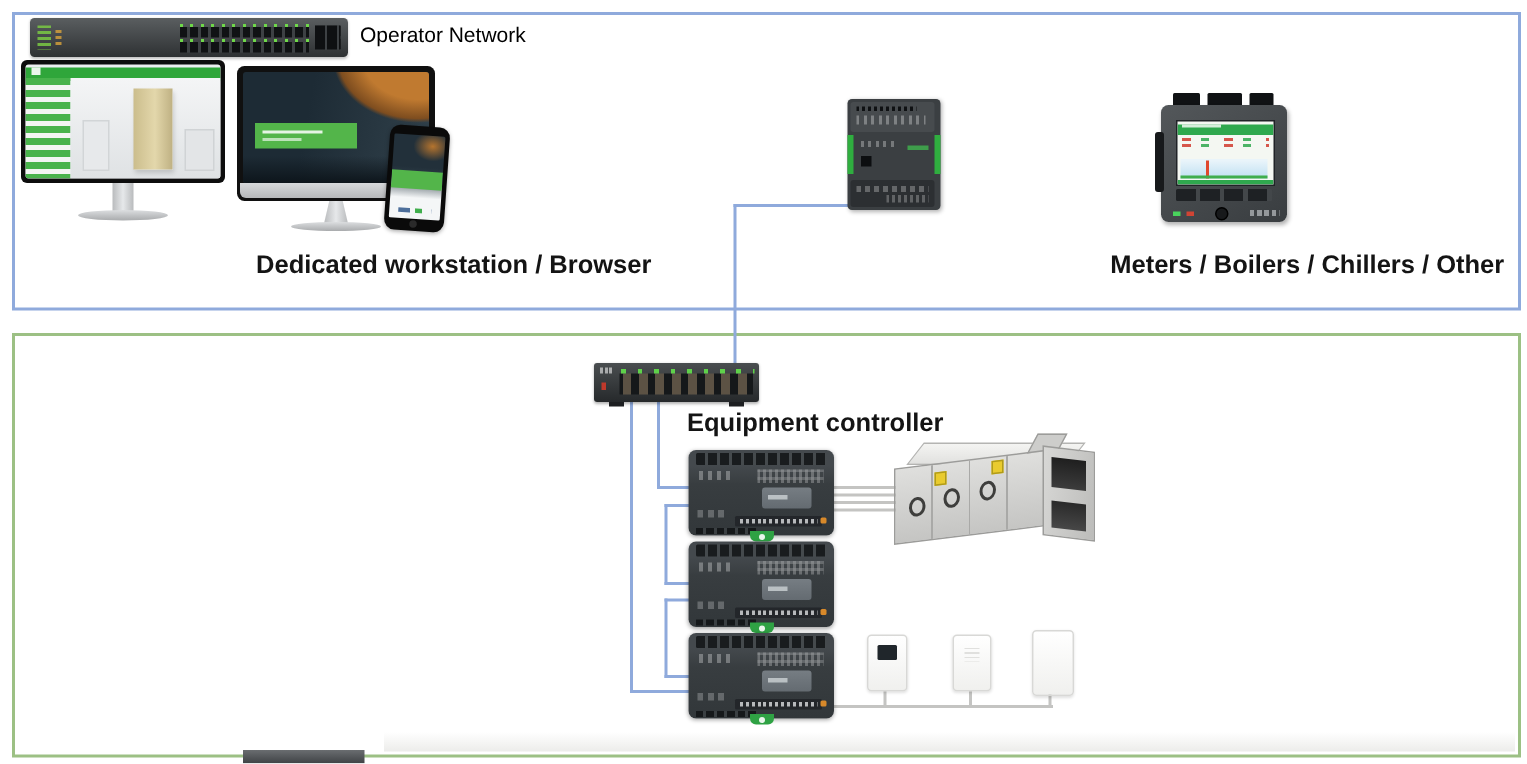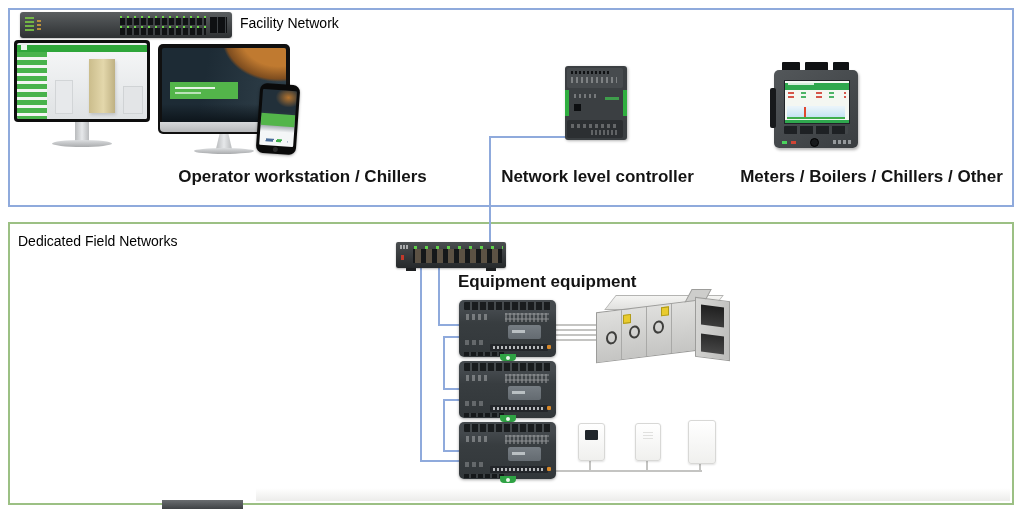--- a/index.html
+++ b/index.html
@@ -244,21 +244,21 @@
   <div class="line gray" style="left:646px;top:458px;width:2px;height:12px;"></div>
   <div class="line gray" style="left:699px;top:461px;width:2px;height:9px;"></div>
 
   <div id="switch24" class="dev">
     <div class="leds"></div>
     <div class="amber"></div>
     <div class="portrow r1"></div>
     <div class="portrow r2"></div>
     <div class="uplinks"></div>
   </div>
-  <div class="zone-label" style="left:240px;top:15px;">Facility Network</div>
+  <div class="zone-label" style="left:240px;top:15px;">Operator Network</div>
 
   <div id="sysmon" class="dev">
     <div class="bezel">
       <div class="scr">
         <div class="hdr">
             <i></i>
           </div>
         <div class="side"></div>
         <div class="city">
           <div class="blk1"></div>
@@ -283,32 +283,31 @@
     <div class="stand"></div>
     <div class="base"></div>
     <div id="phone">
       <div class="pscr">
         <div class="psm"></div>
         <div class="pband"></div>
         <div class="plogo"></div>
       </div>
     </div>
   </div>
-  <div class="node-label center" style="left:150px;top:167px;width:305px;">Operator workstation / Chillers</div>
+  <div class="node-label center" style="left:150px;top:167px;width:305px;">Dedicated workstation / Browser</div>
 
   <div id="netctrl" class="dev">
     <div class="top"></div>
     <div class="gl"></div>
     <div class="gr"></div>
     <div class="specks"></div>
     <div class="sd"></div>
     <div class="logo"></div>
     <div class="bot"></div>
   </div>
-  <div class="node-label center" style="left:485px;top:167px;width:225px;">Network level controller</div>
 
   <div id="meter" class="dev">
     <div class="t1"></div>
     <div class="t2"></div>
     <div class="t3"></div>
     <div class="body">
       <div class="sidej"></div>
       <div class="scr">
         <div class="mh"></div>
         <div class="r1"></div>
@@ -318,31 +317,30 @@
       </div>
       <div class="btns"></div>
       <div class="ledg"></div>
       <div class="ledr"></div>
       <div class="knob"></div>
       <div class="mlogo"></div>
     </div>
   </div>
   <div class="node-label center" style="left:728px;top:167px;width:287px;">Meters / Boilers / Chillers / Other</div>
 
-  <div class="zone-label" style="left:18px;top:233px;">Dedicated Field Networks</div>
 
   <div id="switch8" class="dev">
     <div class="mark"></div>
     <div class="rled"></div>
     <div class="ports"></div>
     <div class="f1"></div>
     <div class="f2"></div>
   </div>
 
-  <div class="node-label" style="left:458px;top:272px;">Equipment equipment</div>
+  <div class="node-label" style="left:458px;top:272px;">Equipment controller</div>
 
   <div id="ec1" class="dev ectrl">
     <div class="body"></div>
     <div class="tterm"></div>
     <div class="mk1"></div>
       <div class="mk2"></div>
     <div class="patch"></div>
     <div class="mk3"></div>
     <div class="bstrip"></div>
     <div class="bterm"></div>

